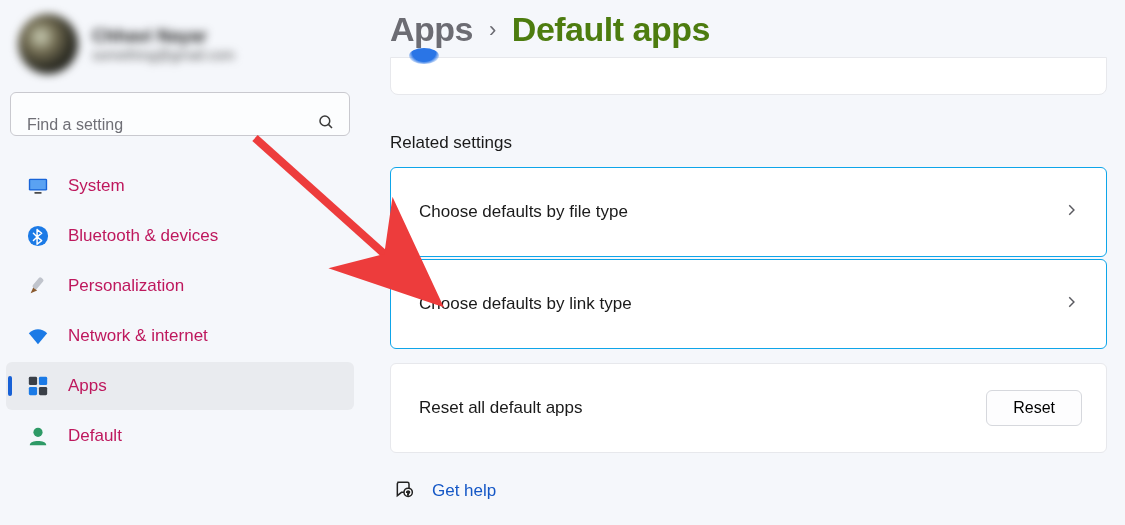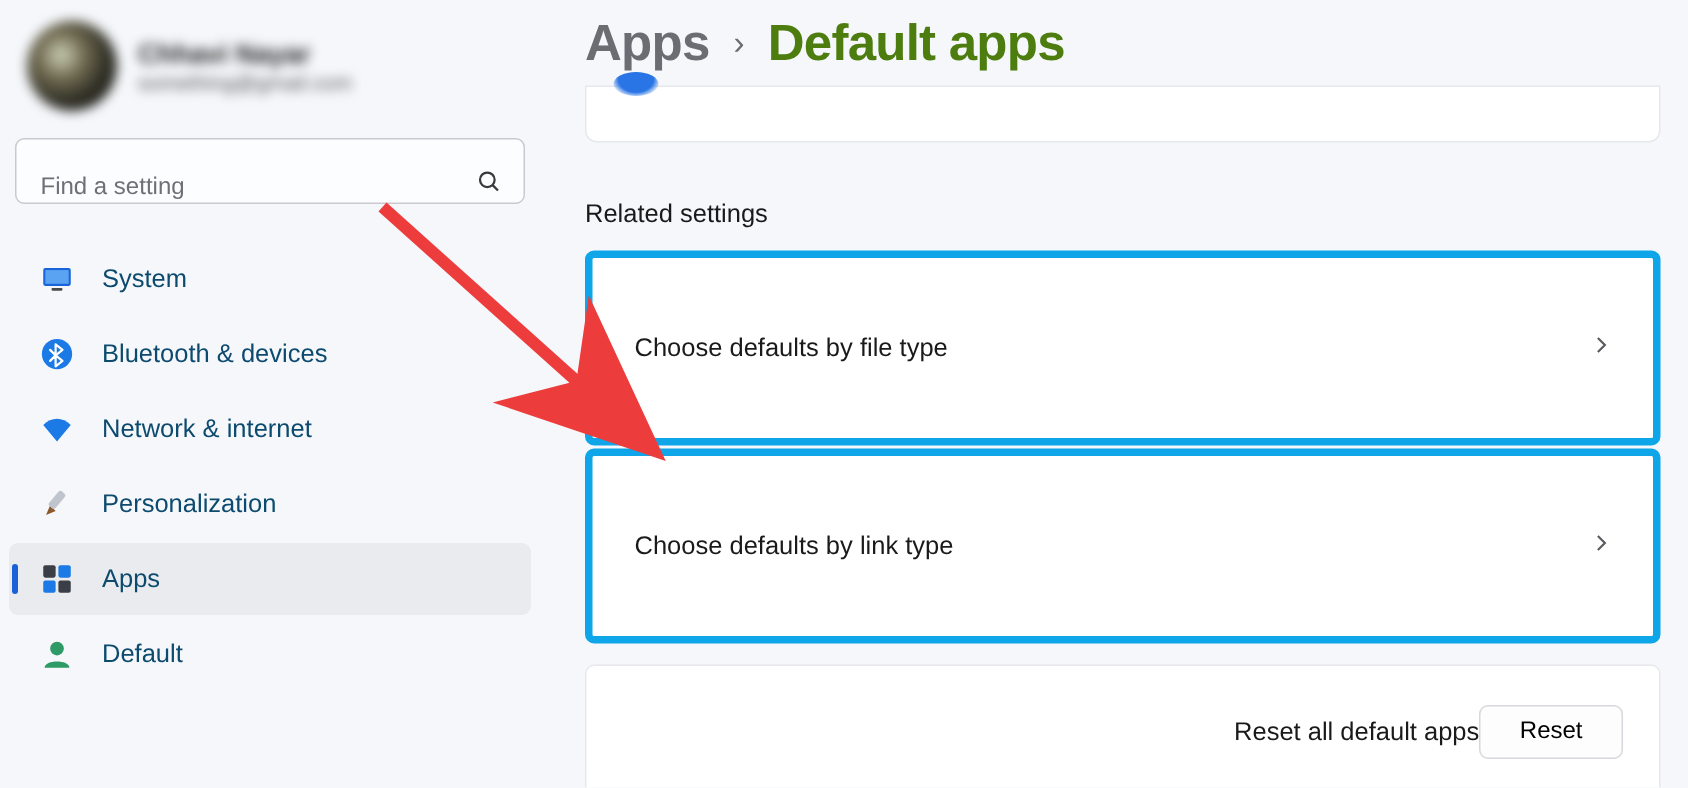--- a/index.html
+++ b/index.html
@@ -73,21 +73,21 @@
   .nav {
     margin-top: 16px;
   }
   .nav-item {
     display: flex;
     align-items: center;
     gap: 18px;
     padding: 0 18px 0 20px;
     height: 48px;
     font-size: 17px;
-    color: #0c4a6e;
+    color: #be185d;
     border-radius: 6px;
     margin: 2px 6px;
     position: relative;
   }
   .nav-item.selected {
     background: #e9ebef;
   }
   .nav-item.selected::before {
     content: "";
     position: absolute;
@@ -147,41 +147,41 @@
     margin: 38px 0 14px 0;
   }
 
   .option-list {
     display: flex;
     flex-direction: column;
     gap: 2px;
   }
   .option-row {
     background: #fff;
-    border: 5px solid #0ea5e9;
+    border: 1px solid #0ea5e9;
     border-radius: 6px;
     height: 88px;
     display: flex;
     align-items: center;
     justify-content: space-between;
-    padding: 16px 28px;
+    padding: 0 28px;
     font-size: 17px;
   }
   .option-row.tight { height: 88px; }
   .chev { color: #5a5a60; }
 
   .reset-row {
     margin-top: 14px;
     background: #fff;
     border: 1px solid #e7e8ec;
     border-radius: 6px;
     height: 88px;
     display: flex;
     align-items: center;
-    justify-content: flex-end;
+    justify-content: space-between;
     padding: 0 24px 0 28px;
     font-size: 17px;
   }
   .reset-btn {
     border: 1px solid #d6d8dd;
     background: #fdfdfe;
     border-radius: 6px;
     padding: 8px 26px;
     font-size: 16px;
     cursor: pointer;
@@ -249,34 +249,34 @@
               <circle cx="12" cy="12" r="11" fill="#1b7ae6"></circle>
               <path d="M11 5 L16 9 L11 13 L16 17 L11 21 V5 M7 9 L11 13 M7 17 L11 13" stroke="#fff" stroke-width="1.6" fill="none" stroke-linejoin="round" stroke-linecap="round"></path>
             </svg>
         </span>
         <span>Bluetooth &amp; devices</span>
       </div>
 
       <div class="nav-item">
         <span class="nav-icon">
           <svg width="22" height="22" viewBox="0 0 24 24">
-              <path d="M2 9 C8 3 16 3 22 9 L12 21 Z" fill="#1b7ae6"></path>
-            </svg>
-        </span>
-        <span>Network &amp; internet</span>
-      </div>
-
-      <div class="nav-item">
-        <span class="nav-icon">
-          <svg width="22" height="22" viewBox="0 0 24 24">
               <path d="M4 20 L7 13 L11 17 Z" fill="#8a5a2e"></path>
               <rect x="9" y="2" width="6" height="14" rx="2" transform="rotate(40 12 9)" fill="#c0c4cc"></rect>
             </svg>
         </span>
         <span>Personalization</span>
+      </div>
+
+      <div class="nav-item">
+        <span class="nav-icon">
+          <svg width="22" height="22" viewBox="0 0 24 24">
+              <path d="M2 9 C8 3 16 3 22 9 L12 21 Z" fill="#1b7ae6"></path>
+            </svg>
+        </span>
+        <span>Network &amp; internet</span>
       </div>
 
       <div class="nav-item selected">
         <span class="nav-icon">
           <svg width="22" height="22" viewBox="0 0 24 24">
               <rect x="2" y="2" width="9" height="9" rx="1.5" fill="#3a3f47"></rect>
               <rect x="13" y="2" width="9" height="9" rx="1.5" fill="#1b7ae6"></rect>
               <rect x="2" y="13" width="9" height="9" rx="1.5" fill="#1b7ae6"></rect>
               <rect x="13" y="13" width="9" height="9" rx="1.5" fill="#3a3f47"></rect>
             </svg>
@@ -329,20 +329,30 @@
             </svg>
         </span>
       </div>
     </div>
 
     <div class="reset-row">
       <span>Reset all default apps</span>
       <button class="reset-btn">Reset</button>
     </div>
 
+    <div class="help-row">
+      <span>
+        <svg width="20" height="20" viewBox="0 0 24 24" fill="none" stroke="#222" stroke-width="1.8">
+            <path d="M4 4 h12 a2 2 0 0 1 2 2 v8 a2 2 0 0 1 -2 2 h-7 l-5 4 v-4 a2 2 0 0 1 0 0 V6 a2 2 0 0 1 2 -2 z"></path>
+            <circle cx="17" cy="16" r="5" fill="#fff" stroke="#222"></circle>
+            <text x="17" y="19" text-anchor="middle" font-size="7" fill="#222" font-family="Arial">?</text>
+          </svg>
+      </span>
+      <span class="help-link">Get help</span>
+    </div>
 
   </div>
 </div>
 
 <svg class="arrow" width="220" height="200">
   <defs>
     <marker id="ah" markerWidth="14" markerHeight="14" refX="10" refY="6" orient="auto">
       <path d="M0 0 L14 6 L0 12 L4 6 Z" fill="#ed3c3c"></path>
     </marker>
   </defs>

